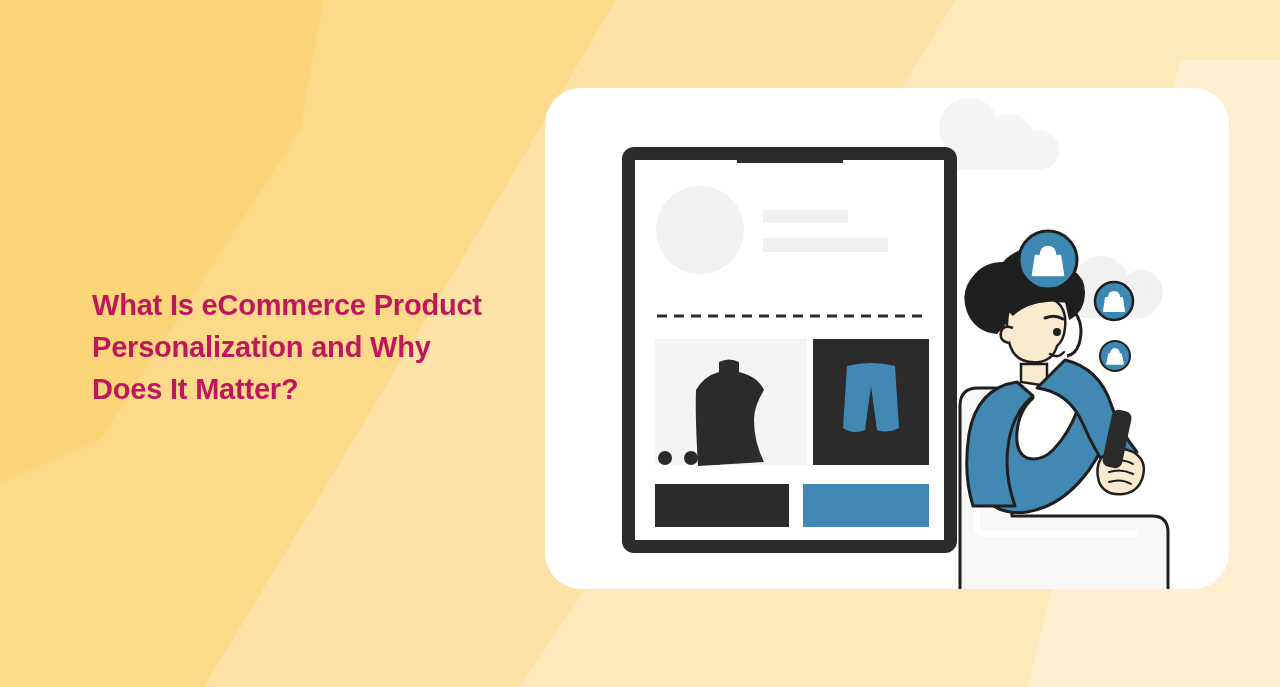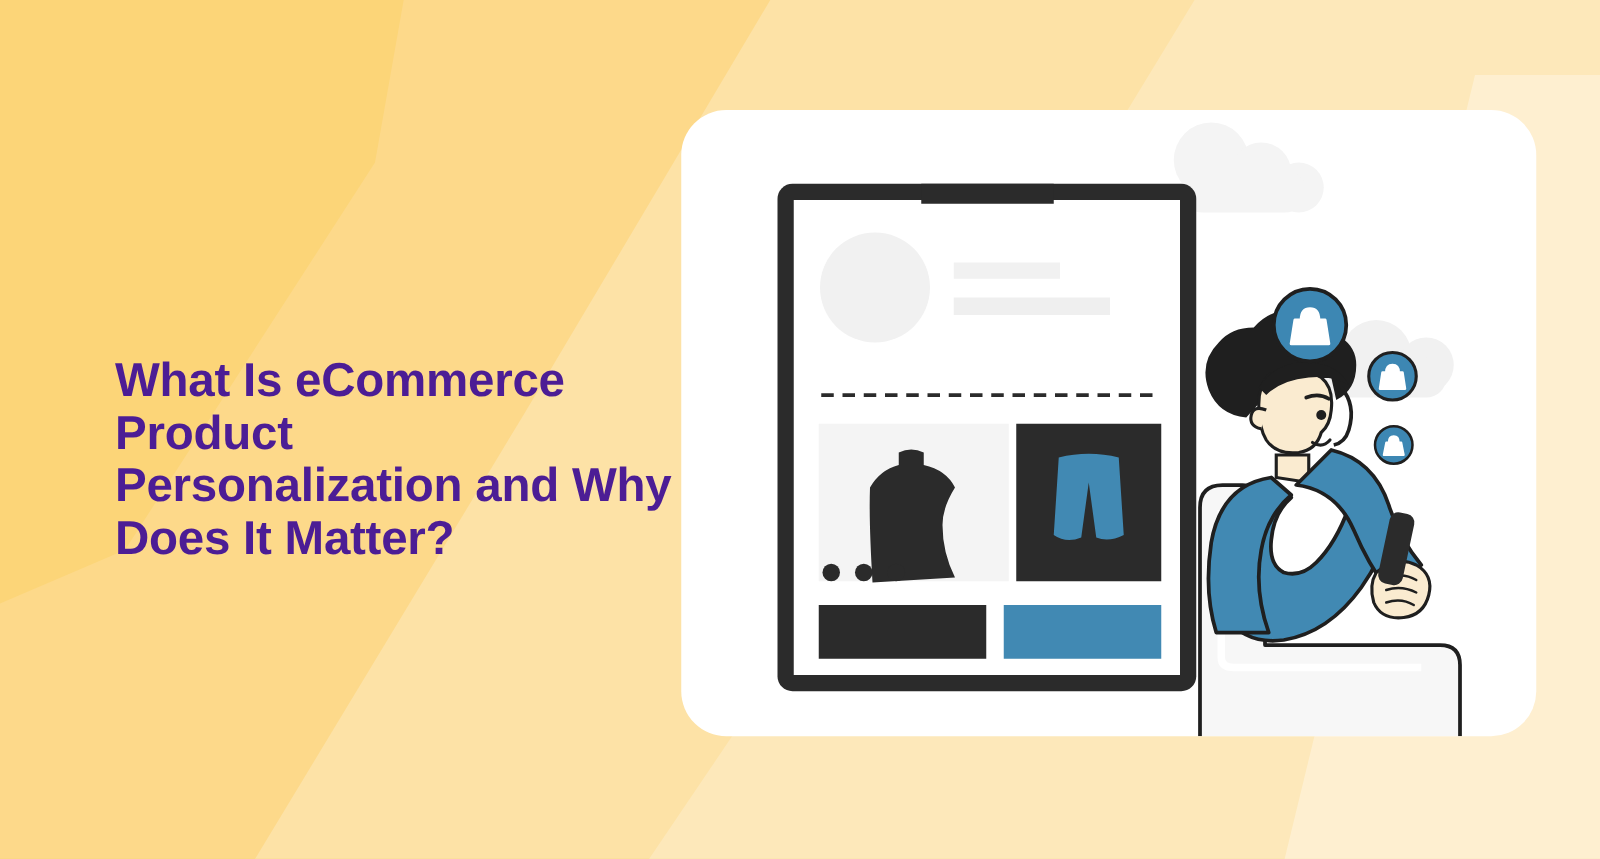--- a/index.html
+++ b/index.html
@@ -11,22 +11,22 @@
   }
   #stage {
     position:absolute; inset:0; width:1280px; height:687px; overflow:hidden;
   }
   .bg-layer { position:absolute; inset:0; width:100%; height:100%; }
   .hero-title {
     position:absolute;
     left:92px;
     top:284px;
     width:470px;
-    color:#4c1d95;
-    font-size:38px;
+    color:#be185d;
+    font-size:29px;
     line-height:42px;
     font-weight:600;
     letter-spacing:-0.2px;
     white-space:pre-line;
   }
   .card {
     position:absolute;
     left:545px; top:88px;
     width:684px; height:501px;
     background:#FFFFFF;

